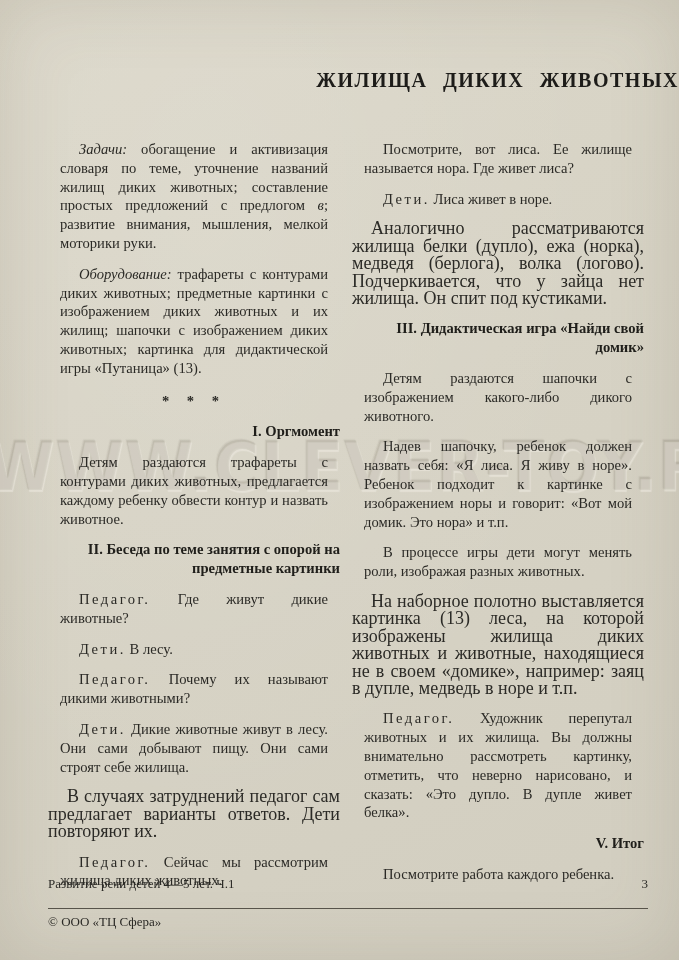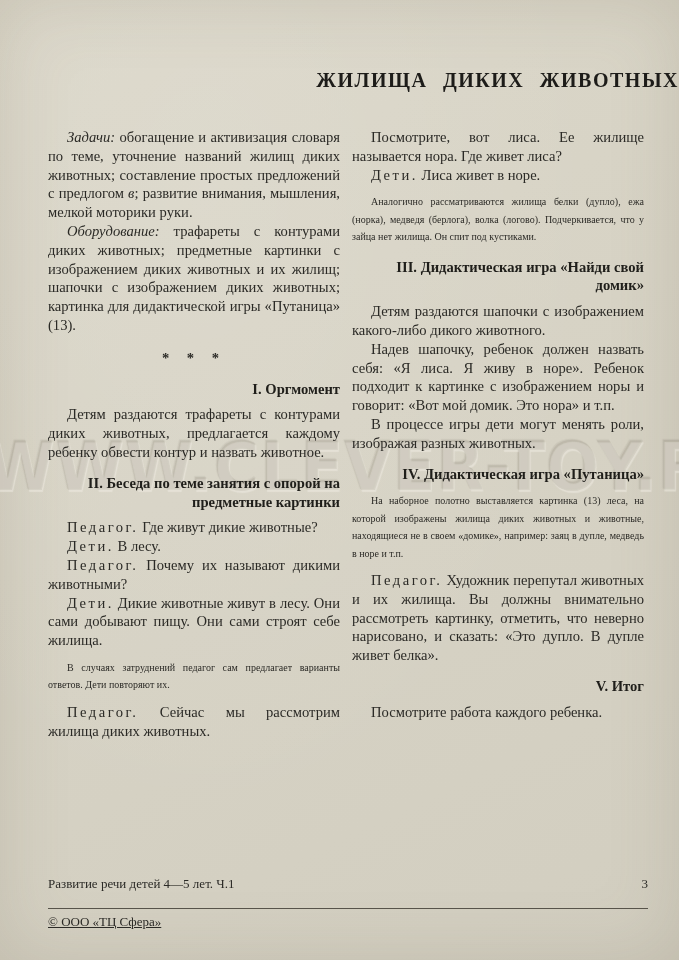--- a/index.html
+++ b/index.html
@@ -26,26 +26,26 @@
     color: #1d1c19;
   }
   .col {
     position: absolute; top: 128px; width: 292px;
     font-size: 14.6px; line-height: 18.8px;
     text-align: justify;
     z-index: 2;
   }
   .col-left  { left: 48px; }
   .col-right { left: 352px; }
-  p { margin: 0; text-indent: 19px; }
+  p { margin: 12px; text-indent: 19px; }
   .lead-italic { font-style: italic; }
   .em { font-style: italic; }
   .speaker { letter-spacing: 0.17em; }
   .remark {
-    font-size: 10px; line-height: 17.4px;
+    font-size: 18px; line-height: 17.4px;
     margin: 9px 0;
   }
   .heading {
     font-weight: bold;
     margin: 12px 0 7px 0;
     text-indent: 19px;
     text-align: right;
     color: #1f1e1a;
   }
   .separator {
@@ -72,21 +72,21 @@
   .footer {
     position: absolute; left: 48px; right: 31px; bottom: 30px;
     font-size: 13px; line-height: 16px;
     z-index: 2;
   }
   .footer-row {
     display: flex; justify-content: space-between; align-items: baseline;
     padding-bottom: 16px;
     border-bottom: 1px solid #57534a;
   }
-  .footer-copyright { margin-top: 5px; text-decoration: underline; }
+  .footer-copyright { margin-top: 5px; }
 </style>
 </head>
 <body>
 
 <div class="page">
 
   <div class="watermark">WWW.CLEVER-TOY.RU</div>
 
   <h1 class="title">ЖИЛИЩА ДИКИХ ЖИВОТНЫХ</h1>
 
@@ -116,21 +116,20 @@
     <p>Посмотрите, вот лиса. Ее жилище называется нора. Где живет лиса?</p>
     <p><span class="speaker">Дети.</span><span> Лиса живет в норе.</span></p>
 
     <p class="remark">Аналогично рассматриваются жилища белки (дупло), ежа (норка), медведя (берлога), волка (логово). Подчеркивается, что у зайца нет жилища. Он спит под кустиками.</p>
 
     <p class="heading">III. Дидактическая игра «Найди свой домик»</p>
     <p>Детям раздаются шапочки с изображением какого-либо дикого животного.</p>
     <p>Надев шапочку, ребенок должен назвать себя: «Я лиса. Я живу в норе». Ребенок подходит к картинке с изображением норы и говорит: «Вот мой домик. Это нора» и т.п.</p>
     <p>В процессе игры дети могут менять роли, изображая разных животных.</p>
 
-    <p class="heading">IV. Дидактическая игра «Путаница»</p>
     <p class="remark">На наборное полотно выставляется картинка (13) леса, на которой изображены жилища диких животных и животные, находящиеся не в своем «домике», например: заяц в дупле, медведь в норе и т.п.</p>
 
     <p><span class="speaker">Педагог.</span><span> Художник перепутал животных и их жилища. Вы должны внимательно рассмотреть картинку, отметить, что неверно нарисовано, и сказать: «Это дупло. В дупле живет белка».</span></p>
 
     <p class="heading">V. Итог</p>
     <p>Посмотрите работа каждого ребенка.</p>
   </div>
 
   <div class="footer">
     <div class="footer-row">

